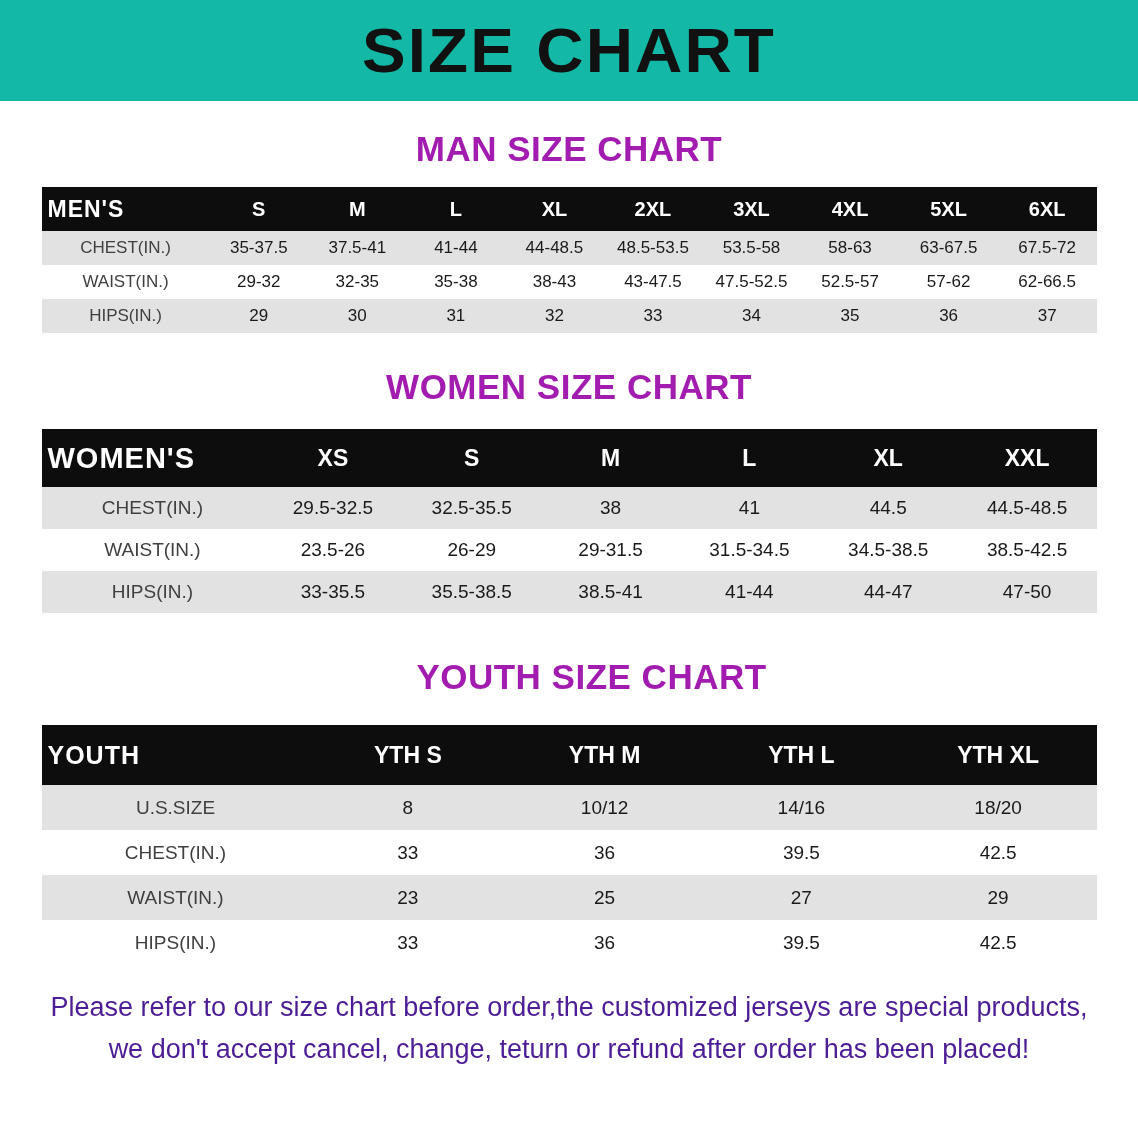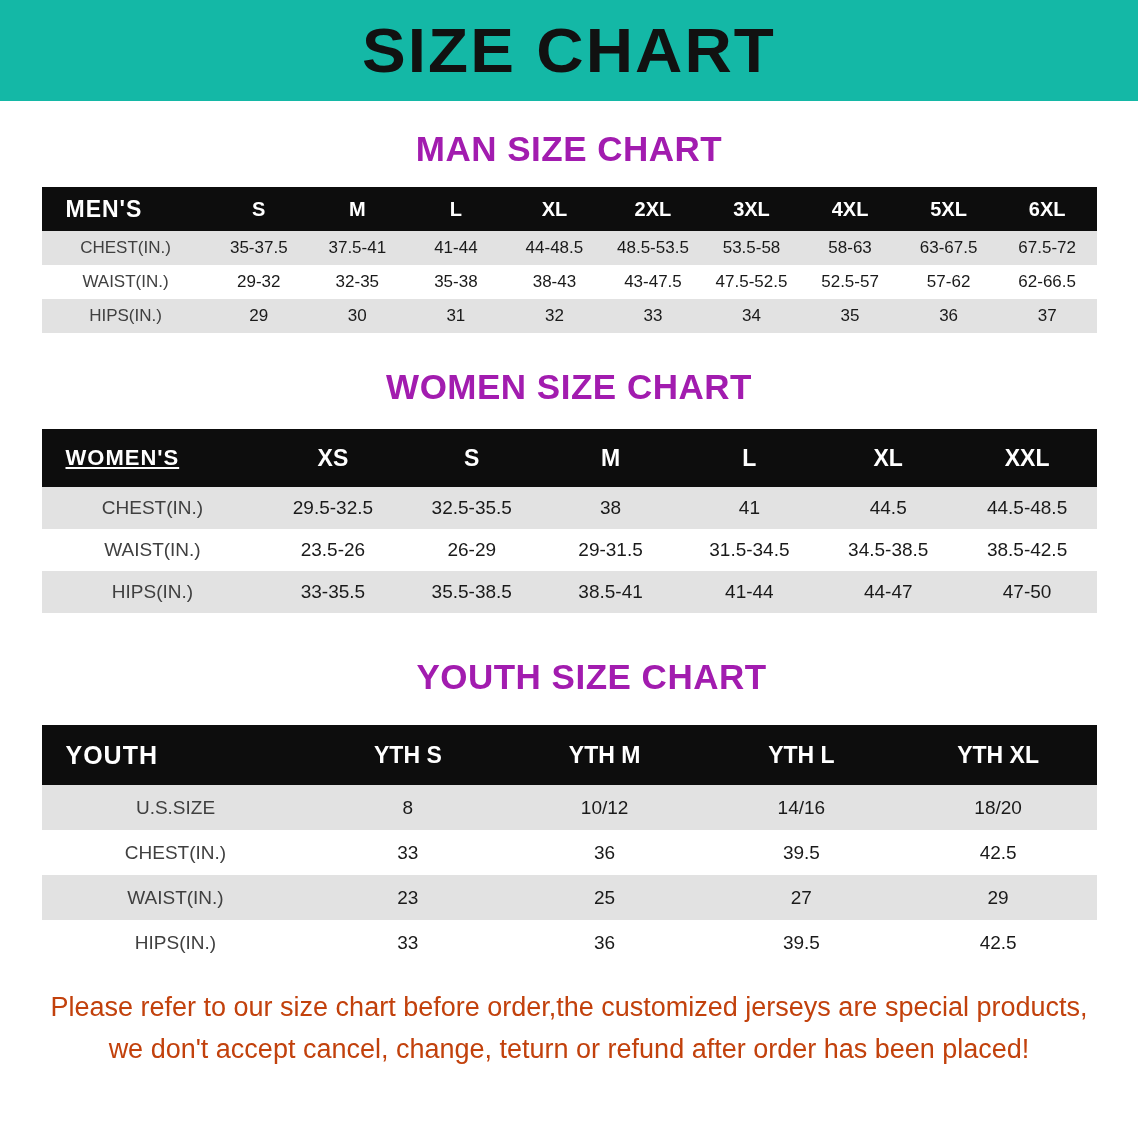--- a/index.html
+++ b/index.html
@@ -57,21 +57,21 @@
   }
   thead th {
     background: #0d0d0d;
     color: #ffffff;
     font-weight: bold;
     text-align: center;
     padding: 0;
   }
   thead th.rowhead {
     text-align: left;
-    padding-left: 24px;
+    padding-left: 6px;
     letter-spacing: 1px;
   }
   tbody td {
     text-align: center;
     color: #1a1a1a;
     padding: 0;
   }
   tbody td.rowhead {
     text-align: center;
     color: #404040;
@@ -83,42 +83,42 @@
   #men-table { font-size: 17px; }
   #men-table thead th { height: 44px; font-size: 20px; }
   #men-table thead th.rowhead { font-size: 23px; }
   #men-table tbody tr { height: 34px; }
   #men-table tbody td.rowhead { font-size: 17px; }
   #men-table col.c0 { width: 168px; }
 
   
   #women-table { font-size: 19px; }
   #women-table thead th { height: 58px; font-size: 23px; }
-  #women-table thead th.rowhead { font-size: 22px; text-decoration: underline; }
+  #women-table thead th.rowhead { font-size: 29px; }
   #women-table tbody tr { height: 42px; }
   #women-table tbody td.rowhead { font-size: 19px; }
   #women-table col.c0 { width: 222px; }
 
   
   #youth-table { font-size: 19px; }
   #youth-table thead th { height: 60px; font-size: 23px; }
   #youth-table thead th.rowhead { font-size: 25px; }
   #youth-table tbody tr { height: 45px; }
   #youth-table tbody td.rowhead { font-size: 19px; }
   #youth-table col.c0 { width: 268px; }
 
   .men-wrap { margin-top: 18px; }
   .women-wrap { margin-top: 22px; }
   .youth-wrap { margin-top: 28px; }
 
   
   .note {
     margin: 22px auto 0 auto;
     width: 1060px;
-    color: #c2410c;
+    color: #4c1d95;
     font-family: "Liberation Sans", sans-serif;
     font-size: 27px;
     line-height: 1.55;
     text-align: center;
   }
   .note div { white-space: nowrap; }
 </style>
 </head>
 <body>
 

